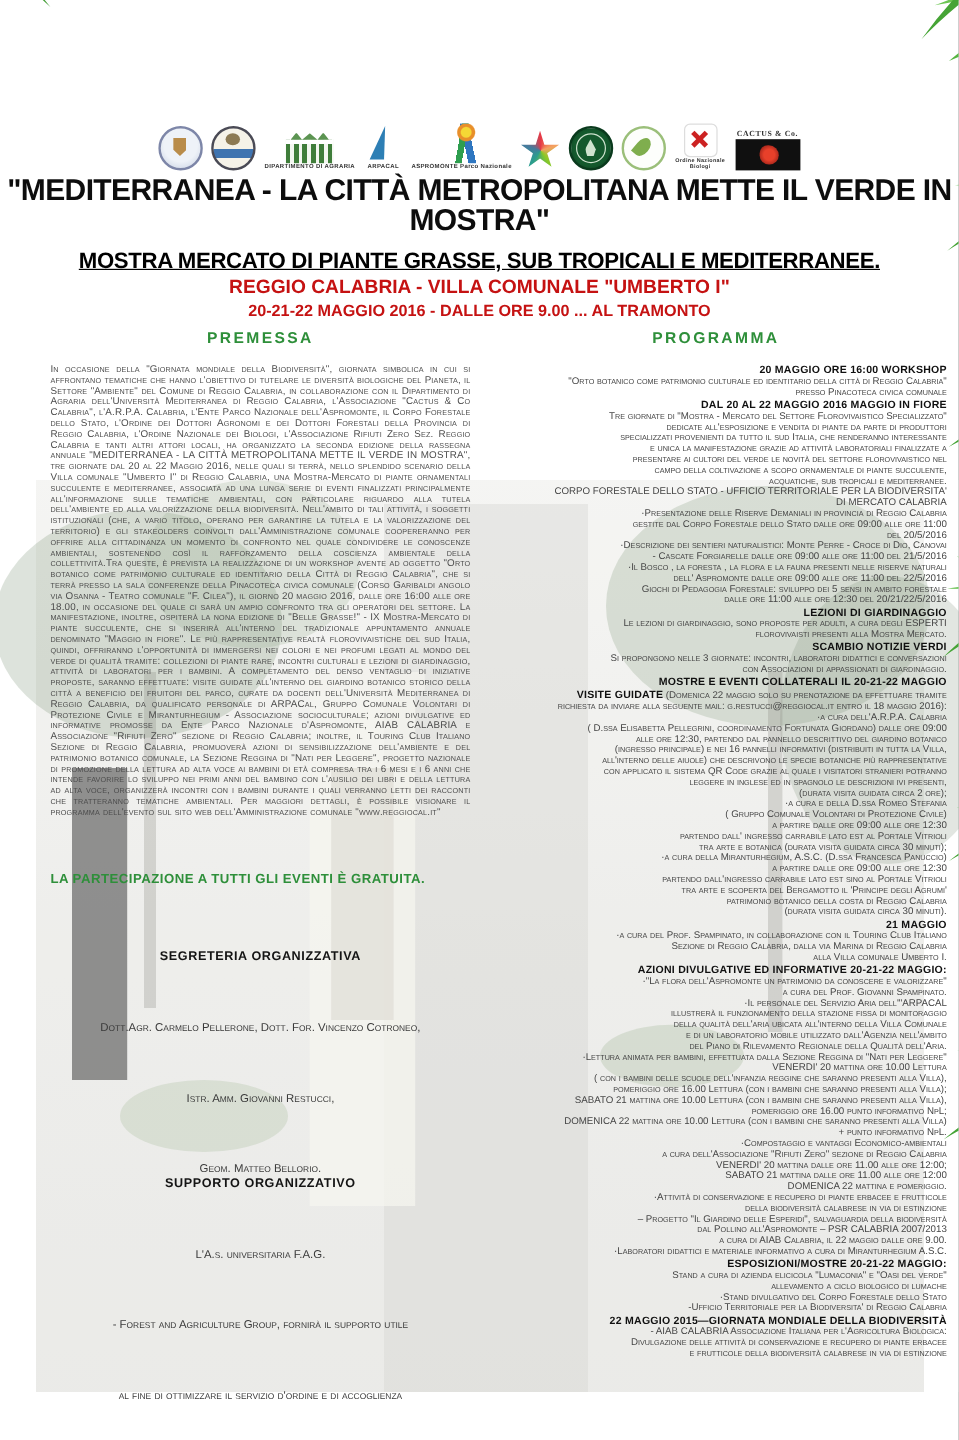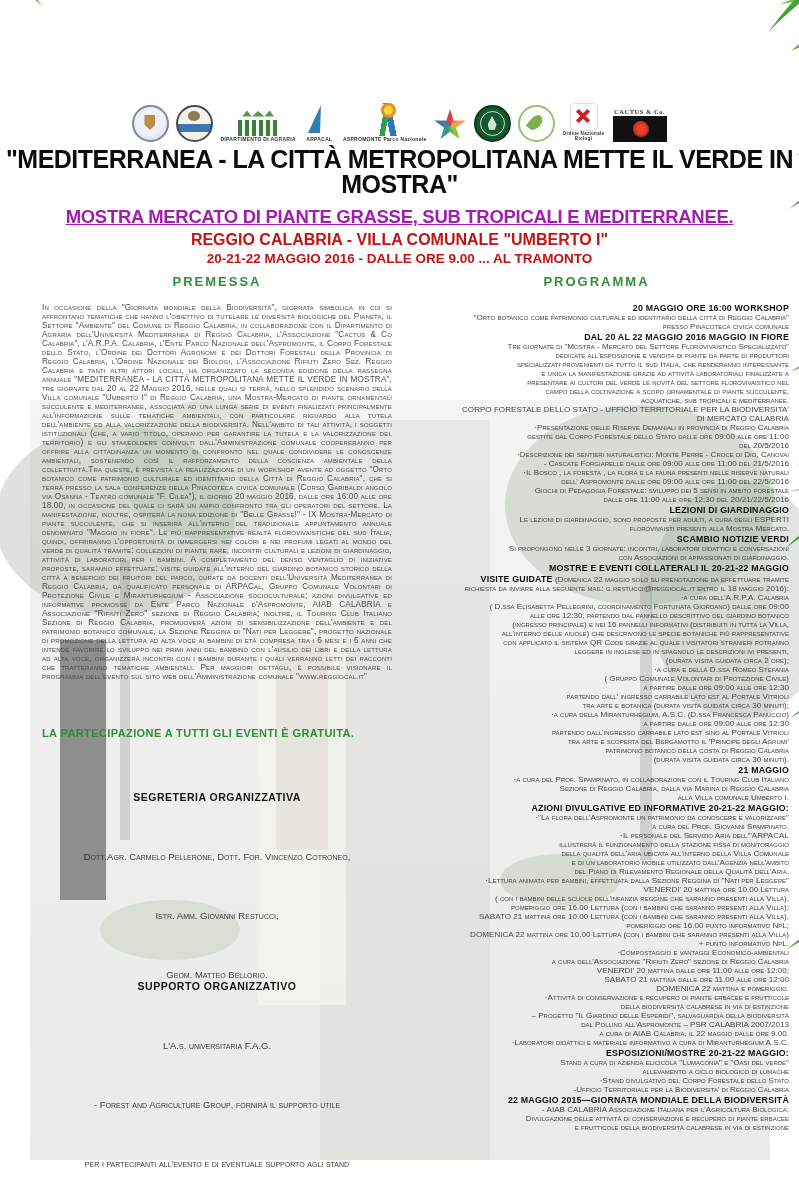--- a/index.html
+++ b/index.html
@@ -40,21 +40,21 @@
   [data-logo="ordine-nazionale-biologi"] .glyph::after{content:"";position:absolute;left:4px;top:4px;width:16px;height:16px;background:
      linear-gradient(#c22 0 0) center/4px 16px no-repeat,
      linear-gradient(#c22 0 0) center/16px 4px no-repeat;transform:rotate(45deg);}
   [data-logo="ordine-nazionale-biologi"] .llabel{font-size:4.5px;width:44px;}
   [data-logo="cactus-co"]{flex-direction:column-reverse;}
   [data-logo="cactus-co"] .glyph{width:54px;height:26px;border-radius:0;background:#101010;}
   [data-logo="cactus-co"] .glyph::after{content:"";position:absolute;left:20px;top:5px;width:16px;height:16px;background:radial-gradient(#e8402a 40%,#7a1410);border-radius:45% 55% 50% 50%;}
   [data-logo="cactus-co"] .llabel{font-size:6.5px;font-family:"Liberation Serif",serif;letter-spacing:.5px;}
 
   .title{margin-top:5px;text-align:center;font-size:25px;font-weight:bold;color:#0d0d0d;letter-spacing:-.5px;line-height:1.0;}
-  .subtitle{margin-top:9px;text-align:center;font-size:18.5px;font-weight:bold;color:#a21caf;text-decoration:underline;letter-spacing:-.3px;}
+  .subtitle{margin-top:9px;text-align:center;font-size:18.5px;font-weight:bold;color:#000000;text-decoration:underline;letter-spacing:-.3px;}
   .location{margin-top:3px;text-align:center;font-size:16px;font-weight:bold;color:#c51212;}
   .dates{margin-top:2px;text-align:center;font-size:13.5px;font-weight:bold;color:#c51212;}
 
   
   .columns{display:flex;gap:12px;padding:8px 10px 0 42px;align-items:flex-start;}
   .col-left{width:350px;flex:0 0 350px;}
   .col-right{flex:1;min-width:0;}
   .col-heading{text-align:center;font-size:13px;font-weight:bold;color:#2e8f3a;letter-spacing:2px;margin-bottom:14px;}
   .premessa-body{font-size:8.2px;line-height:9px;text-align:justify;font-variant:small-caps;color:#4c4c4c;letter-spacing:.15px;}
   .free-line{margin-top:46px;font-size:11px;font-weight:bold;color:#2e8f3a;letter-spacing:.4px;}
@@ -182,20 +182,21 @@
           <div class="seg-heading">SEGRETERIA ORGANIZZATIVA</div>
           <div>
               <div class="seg-line">Dott.Agr. Carmelo Pellerone, Dott. For. Vincenzo Cotroneo,</div>
               <div class="seg-line">Istr. Amm. Giovanni Restucci,</div>
               <div class="seg-line">Geom. Matteo Bellorio.</div>
             </div>
           <div class="seg-heading">SUPPORTO ORGANIZZATIVO</div>
           <div>
               <div class="seg-line">L'A.s. universitaria F.A.G.</div>
               <div class="seg-line">- Forest and Agriculture Group, fornirà il supporto utile</div>
+              <div class="seg-line">al fine di ottimizzare il servizio d'ordine e di accoglienza</div>
               <div class="seg-line">per i partecipanti all'evento e di eventuale supporto agli stand</div>
               <div class="seg-line">ed agli organizzatori.</div>
               <div class="seg-line">INFOLINE: 0965 3622177</div>
               <div class="seg-line">FAX: 0965 3622569</div>
             </div>
         </div>
 
         <div class="partners">
           <div class="partners-heading">PARTNERS</div>
           <div class="partner-row">

